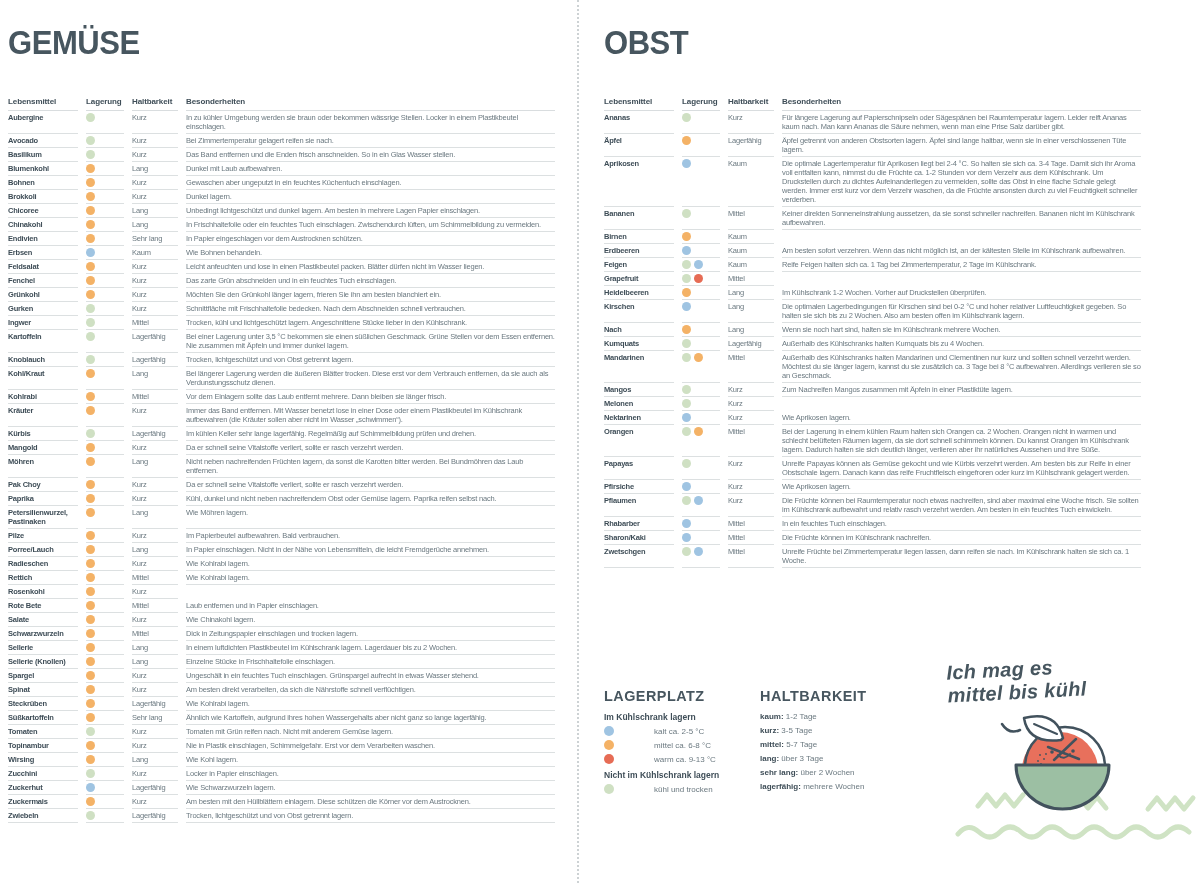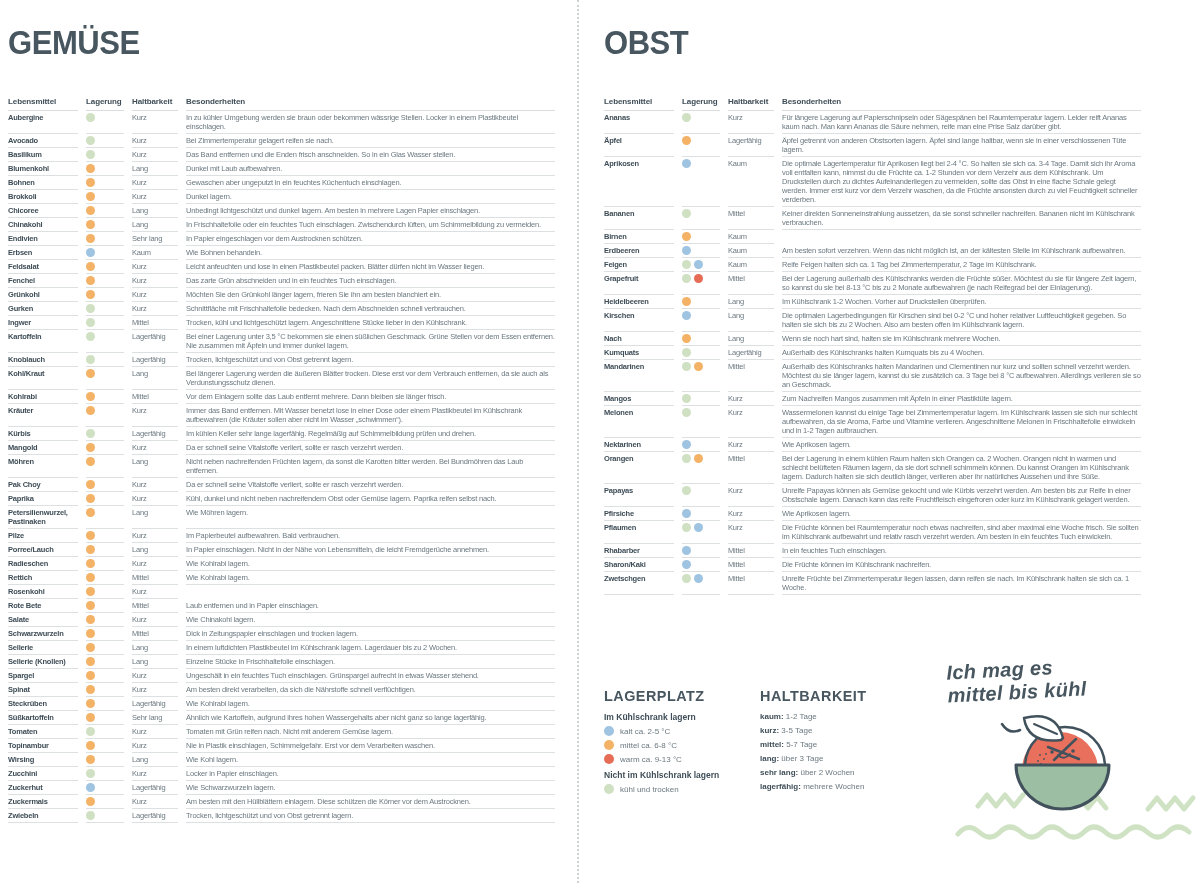--- a/index.html
+++ b/index.html
@@ -22,21 +22,21 @@
   .trow .name { font-weight:700; color:#3e4d57; }
   .dots { white-space:nowrap; }
   .dot { width:9px; height:9px; border-radius:50%; display:inline-block; margin-right:3px; vertical-align:top; }
   .dot.big { width:10px; height:10px; margin-right:6px; }
   .legend { position:absolute; top:687px; }
   .legend-lagerplatz { left:604px; width:150px; }
   .legend-haltbarkeit { left:760px; width:160px; }
   h2.legend-title { font-size:15px; font-weight:700; color:#47565f; letter-spacing:0.5px;
                     margin-bottom:8px; transform:scaleX(0.96); transform-origin:0 0; }
   .lg-label { font-size:8.5px; font-weight:700; color:#3f4e58; margin-top:6px; margin-bottom:4px; }
-  .lg-item { font-size:8px; color:#6b7980; margin-bottom:4px; display:flex; align-items:center; }
+  .lg-item { font-size:8px; color:#6b7980; margin-bottom:4px; display:flex; align-items:center;gap:34px; }
   .hb-item { font-size:8px; color:#6b7980; margin-bottom:5px; }
   .hb-item b { color:#3f4e58; }
   .illustration { position:absolute; left:930px; top:648px; width:269px; height:235px; }
   .caption { position:absolute; left:17px; top:10px; font-size:20px; line-height:23px;
              font-weight:700; font-style:italic; color:#47565f; transform:rotate(-3deg);
              letter-spacing:0.3px; }
   .illu-svg { position:absolute; left:0; top:0; }
 </style>
 </head>
 <body>
@@ -392,42 +392,42 @@
         <div>Lebensmittel</div>
         <div>Lagerung</div>
         <div>Haltbarkeit</div>
         <div>Besonderheiten</div>
       </div>
       <div class="tbody">
   <div class="trow">
     <div class="name">Ananas</div>
     <div class="dots"><span class="dot" style="background: rgb(207, 224, 195);"></span></div>
     <div class="shelf">Kurz</div>
-    <div class="notes">Für längere Lagerung auf Papierschnipseln oder Sägespänen bei Raumtemperatur lagern. Leider reift Ananas kaum nach. Man kann Ananas die Säure nehmen, reife man eine Prise Salz darüber gibt.</div>
+    <div class="notes">Für längere Lagerung auf Papierschnipseln oder Sägespänen bei Raumtemperatur lagern. Leider reift Ananas kaum nach. Man kann Ananas die Säure nehmen, wenn man eine Prise Salz darüber gibt.</div>
   </div>
 
   <div class="trow">
     <div class="name">Äpfel</div>
     <div class="dots"><span class="dot" style="background: rgb(244, 178, 102);"></span></div>
     <div class="shelf">Lagerfähig</div>
     <div class="notes">Äpfel getrennt von anderen Obstsorten lagern. Äpfel sind lange haltbar, wenn sie in einer verschlossenen Tüte lagern.</div>
   </div>
 
   <div class="trow">
     <div class="name">Aprikosen</div>
     <div class="dots"><span class="dot" style="background: rgb(159, 196, 226);"></span></div>
     <div class="shelf">Kaum</div>
     <div class="notes">Die optimale Lagertemperatur für Aprikosen liegt bei 2-4 °C. So halten sie sich ca. 3-4 Tage. Damit sich ihr Aroma voll entfalten kann, nimmst du die Früchte ca. 1-2 Stunden vor dem Verzehr aus dem Kühlschrank. Um Druckstellen durch zu dichtes Aufeinanderliegen zu vermeiden, sollte das Obst in eine flache Schale gelegt werden. Immer erst kurz vor dem Verzehr waschen, da die Früchte ansonsten durch zu viel Feuchtigkeit schneller verderben.</div>
   </div>
 
   <div class="trow">
     <div class="name">Bananen</div>
     <div class="dots"><span class="dot" style="background: rgb(207, 224, 195);"></span></div>
     <div class="shelf">Mittel</div>
-    <div class="notes">Keiner direkten Sonneneinstrahlung aussetzen, da sie sonst schneller nachreifen. Bananen nicht im Kühlschrank verbrauchen.</div>
+    <div class="notes">Keiner direkten Sonneneinstrahlung aussetzen, da sie sonst schneller nachreifen. Bananen nicht im Kühlschrank aufbewahren.</div>
   </div>
 
   <div class="trow">
     <div class="name">Birnen</div>
     <div class="dots"><span class="dot" style="background: rgb(244, 178, 102);"></span></div>
     <div class="shelf">Kaum</div>
   </div>
 
   <div class="trow">
     <div class="name">Erdbeeren</div>
@@ -440,21 +440,20 @@
     <div class="name">Feigen</div>
     <div class="dots"><span class="dot" style="background: rgb(207, 224, 195);"></span><span class="dot" style="background: rgb(159, 196, 226);"></span></div>
     <div class="shelf">Kaum</div>
     <div class="notes">Reife Feigen halten sich ca. 1 Tag bei Zimmertemperatur, 2 Tage im Kühlschrank.</div>
   </div>
 
   <div class="trow">
     <div class="name">Grapefruit</div>
     <div class="dots"><span class="dot" style="background: rgb(207, 224, 195);"></span><span class="dot" style="background: rgb(230, 108, 85);"></span></div>
     <div class="shelf">Mittel</div>
-    <div class="notes">Bei der Lagerung außerhalb des Kühlschranks werden die Früchte süßer. Möchtest du sie für längere Zeit lagern, so kannst du sie bei 8-13 °C bis zu 2 Monate aufbewahren (je nach Reifegrad bei der Einlagerung).</div>
   </div>
 
   <div class="trow">
     <div class="name">Heidelbeeren</div>
     <div class="dots"><span class="dot" style="background: rgb(244, 178, 102);"></span></div>
     <div class="shelf">Lang</div>
     <div class="notes">Im Kühlschrank 1-2 Wochen. Vorher auf Druckstellen überprüfen.</div>
   </div>
 
   <div class="trow">
@@ -489,21 +488,20 @@
     <div class="name">Mangos</div>
     <div class="dots"><span class="dot" style="background: rgb(207, 224, 195);"></span></div>
     <div class="shelf">Kurz</div>
     <div class="notes">Zum Nachreifen Mangos zusammen mit Äpfeln in einer Plastiktüte lagern.</div>
   </div>
 
   <div class="trow">
     <div class="name">Melonen</div>
     <div class="dots"><span class="dot" style="background: rgb(207, 224, 195);"></span></div>
     <div class="shelf">Kurz</div>
-    <div class="notes">Wassermelonen kannst du einige Tage bei Zimmertemperatur lagern. Im Kühlschrank lassen sie sich nur schlecht aufbewahren, da sie Aroma, Farbe und Vitamine verlieren. Angeschnittene Melonen in Frischhaltefolie einwickeln und in 1-2 Tagen aufbrauchen.</div>
   </div>
 
   <div class="trow">
     <div class="name">Nektarinen</div>
     <div class="dots"><span class="dot" style="background: rgb(159, 196, 226);"></span></div>
     <div class="shelf">Kurz</div>
     <div class="notes">Wie Aprikosen lagern.</div>
   </div>
 
   <div class="trow">

